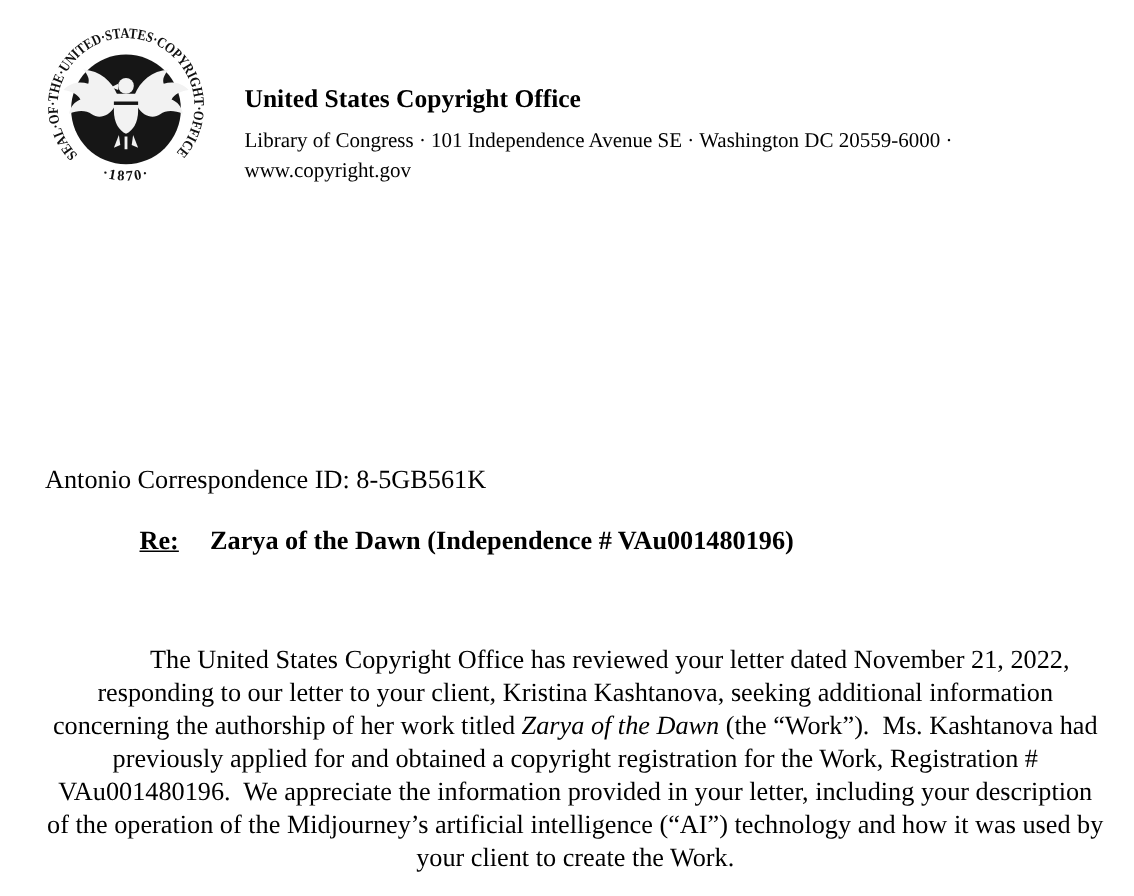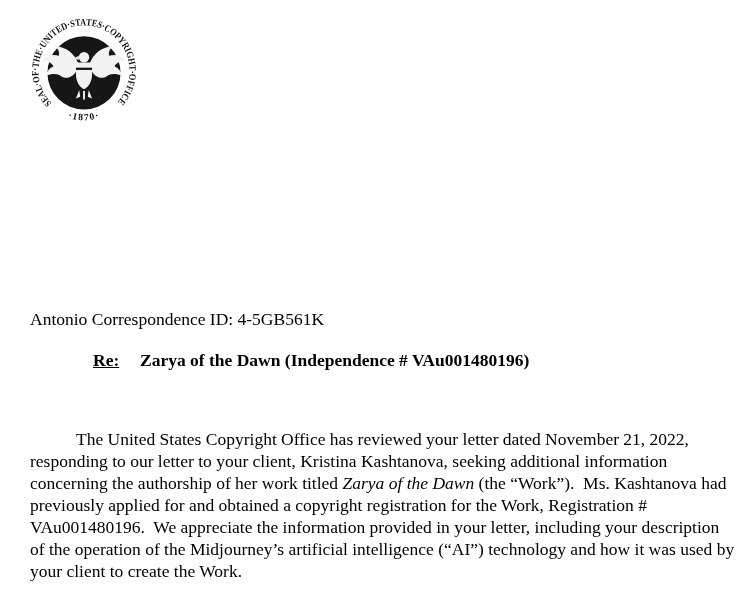--- a/index.html
+++ b/index.html
@@ -80,21 +80,21 @@
   .body-para {
     position: absolute;
     left: 30px;
     top: 428px;
     width: 707px;
     margin: 0;
     font-size: 17.5px;
     line-height: 22px;
     text-indent: 46px;
     white-space: pre-wrap;
-    text-align: left;
+    text-align: center;
   }
   .body-para .work-title { font-style: italic; }
 
   .ring-text {
     font-family: "Liberation Serif", "DejaVu Serif", serif;
     font-weight: bold;
     fill: #111111;
   }
 </style>
 </head>
@@ -136,26 +136,33 @@
                C55.2,77 51.5,71.5 51.5,63 Z"></path>
 
       <path d="M55,80 L51.5,89 L56,87 Z"></path>
       <path d="M59,81 L59,90 L61,90 L61,81 Z"></path>
       <path d="M65,80 L68.5,89 L64,87 Z"></path>
     </g>
 
     <rect x="51.5" y="56.5" width="17" height="2.4" fill="#161616"></rect>
   </svg>
 
+  <div class="header-text">
+    <div class="org-title">United States Copyright Office</div>
+    <div class="org-address">
+      <div>Library of Congress · 101 Independence Avenue SE · Washington DC 20559-6000 ·</div>
+      <div>www.copyright.gov</div>
+    </div>
+  </div>
 
 
 
   <div class="correspondence">
     <span>Antonio Correspondence ID:</span>
-    <span>4-5GB561K</span>
+    <span>8-5GB561K</span>
   </div>
 
   <div class="re-line">
     <span class="re-label">Re:</span><span>Zarya of the Dawn (Independence # VAu001480196)</span>
   </div>
 
 
   <p class="body-para"><span>The United States Copyright Office has reviewed your letter dated November 21, 2022, responding to our letter to your client, Kristina Kashtanova, seeking additional information concerning the authorship of her work titled </span><span class="work-title">Zarya of the Dawn</span><span> (the “Work”).  Ms. Kashtanova had previously applied for and obtained a copyright registration for the Work, Registration # VAu001480196.  We appreciate the information provided in your letter, including your description of the operation of the Midjourney’s artificial intelligence (“AI”) technology and how it was used by your client to create the Work.</span></p>
 
 </div>

